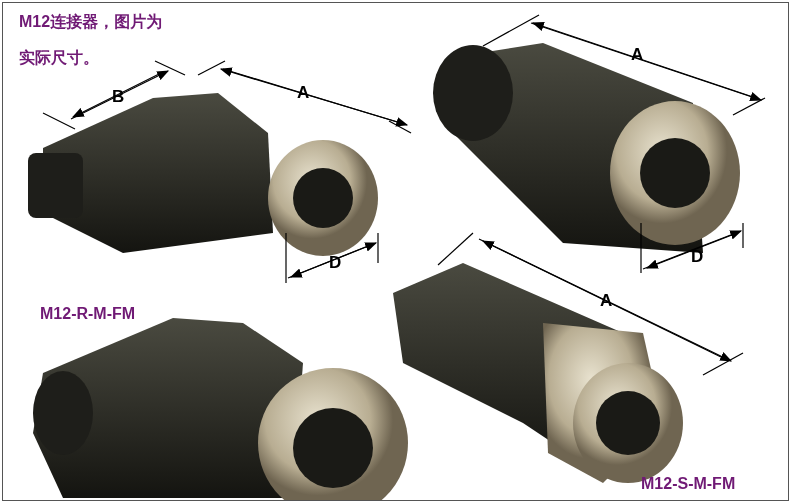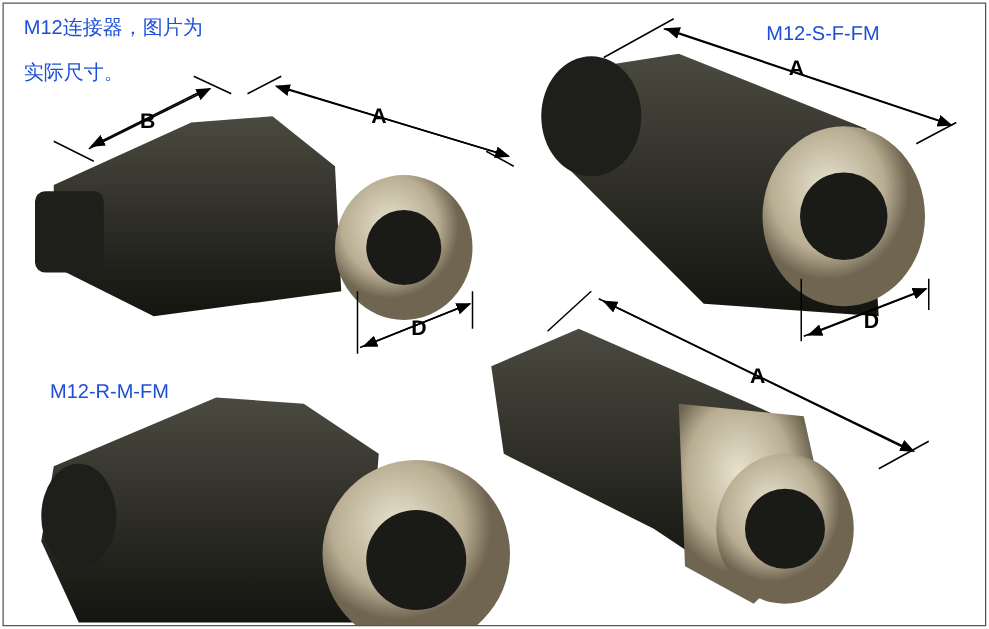--- a/index.html
+++ b/index.html
@@ -1,17 +1,17 @@
 <!DOCTYPE html>
 <html><head>
 <meta charset="utf-8">
 <style>
 body{margin:0;width:791px;height:503px;background:#fff;overflow:hidden;font-family:"Liberation Sans",sans-serif;}
 #frame{position:absolute;left:2px;top:2px;width:785px;height:497px;border:1px solid #555;background:#fff;}
-.lbl{position:absolute;font-weight:normal;color:#1d4ed8;font-size:16px;}
+.lbl{position:absolute;font-weight:bold;color:#701a75;font-size:16px;}
 .dim{position:absolute;font-weight:bold;color:#000;font-size:17px;}
 svg{position:absolute;left:0;top:0;}
 </style>
 </head>
 <body>
 
 <div id="frame">
 <svg width="785" height="497">
   <defs>
     <marker id="ar" markerWidth="10" markerHeight="8" refX="9" refY="4" orient="auto">
@@ -78,21 +78,21 @@
     <line x1="640" y1="266" x2="738" y2="228" marker-end="url(#ar)"></line>
         <line x1="734" y1="230" x2="644" y2="265" marker-end="url(#ar)"></line>
     <line x1="435" y1="262" x2="470" y2="230"></line>
         <line x1="700" y1="372" x2="740" y2="350"></line>
     <line x1="476" y1="236" x2="728" y2="358" marker-end="url(#ar)"></line>
         <line x1="720" y1="355" x2="480" y2="238" marker-end="url(#ar)"></line>
   </g>
 </svg>
 <div class="lbl" style="left:16px;top:9px;">M12连接器，图片为</div>
 <div class="lbl" style="left:16px;top:45px;">实际尺寸。</div>
-<div class="lbl" style="left:610px;top:16px;">M12-S-F-FM</div>
 <div class="lbl" style="left:37px;top:302px;">M12-R-M-FM</div>
+<div class="lbl" style="left:638px;top:472px;">M12-S-M-FM</div>
 <div class="dim" style="left:109px;top:84px;">B</div>
 <div class="dim" style="left:294px;top:80px;">A</div>
 <div class="dim" style="left:326px;top:250px;">D</div>
 <div class="dim" style="left:628px;top:42px;">A</div>
 <div class="dim" style="left:688px;top:244px;">D</div>
 <div class="dim" style="left:597px;top:288px;">A</div>
 </div>
 
 </body></html>

